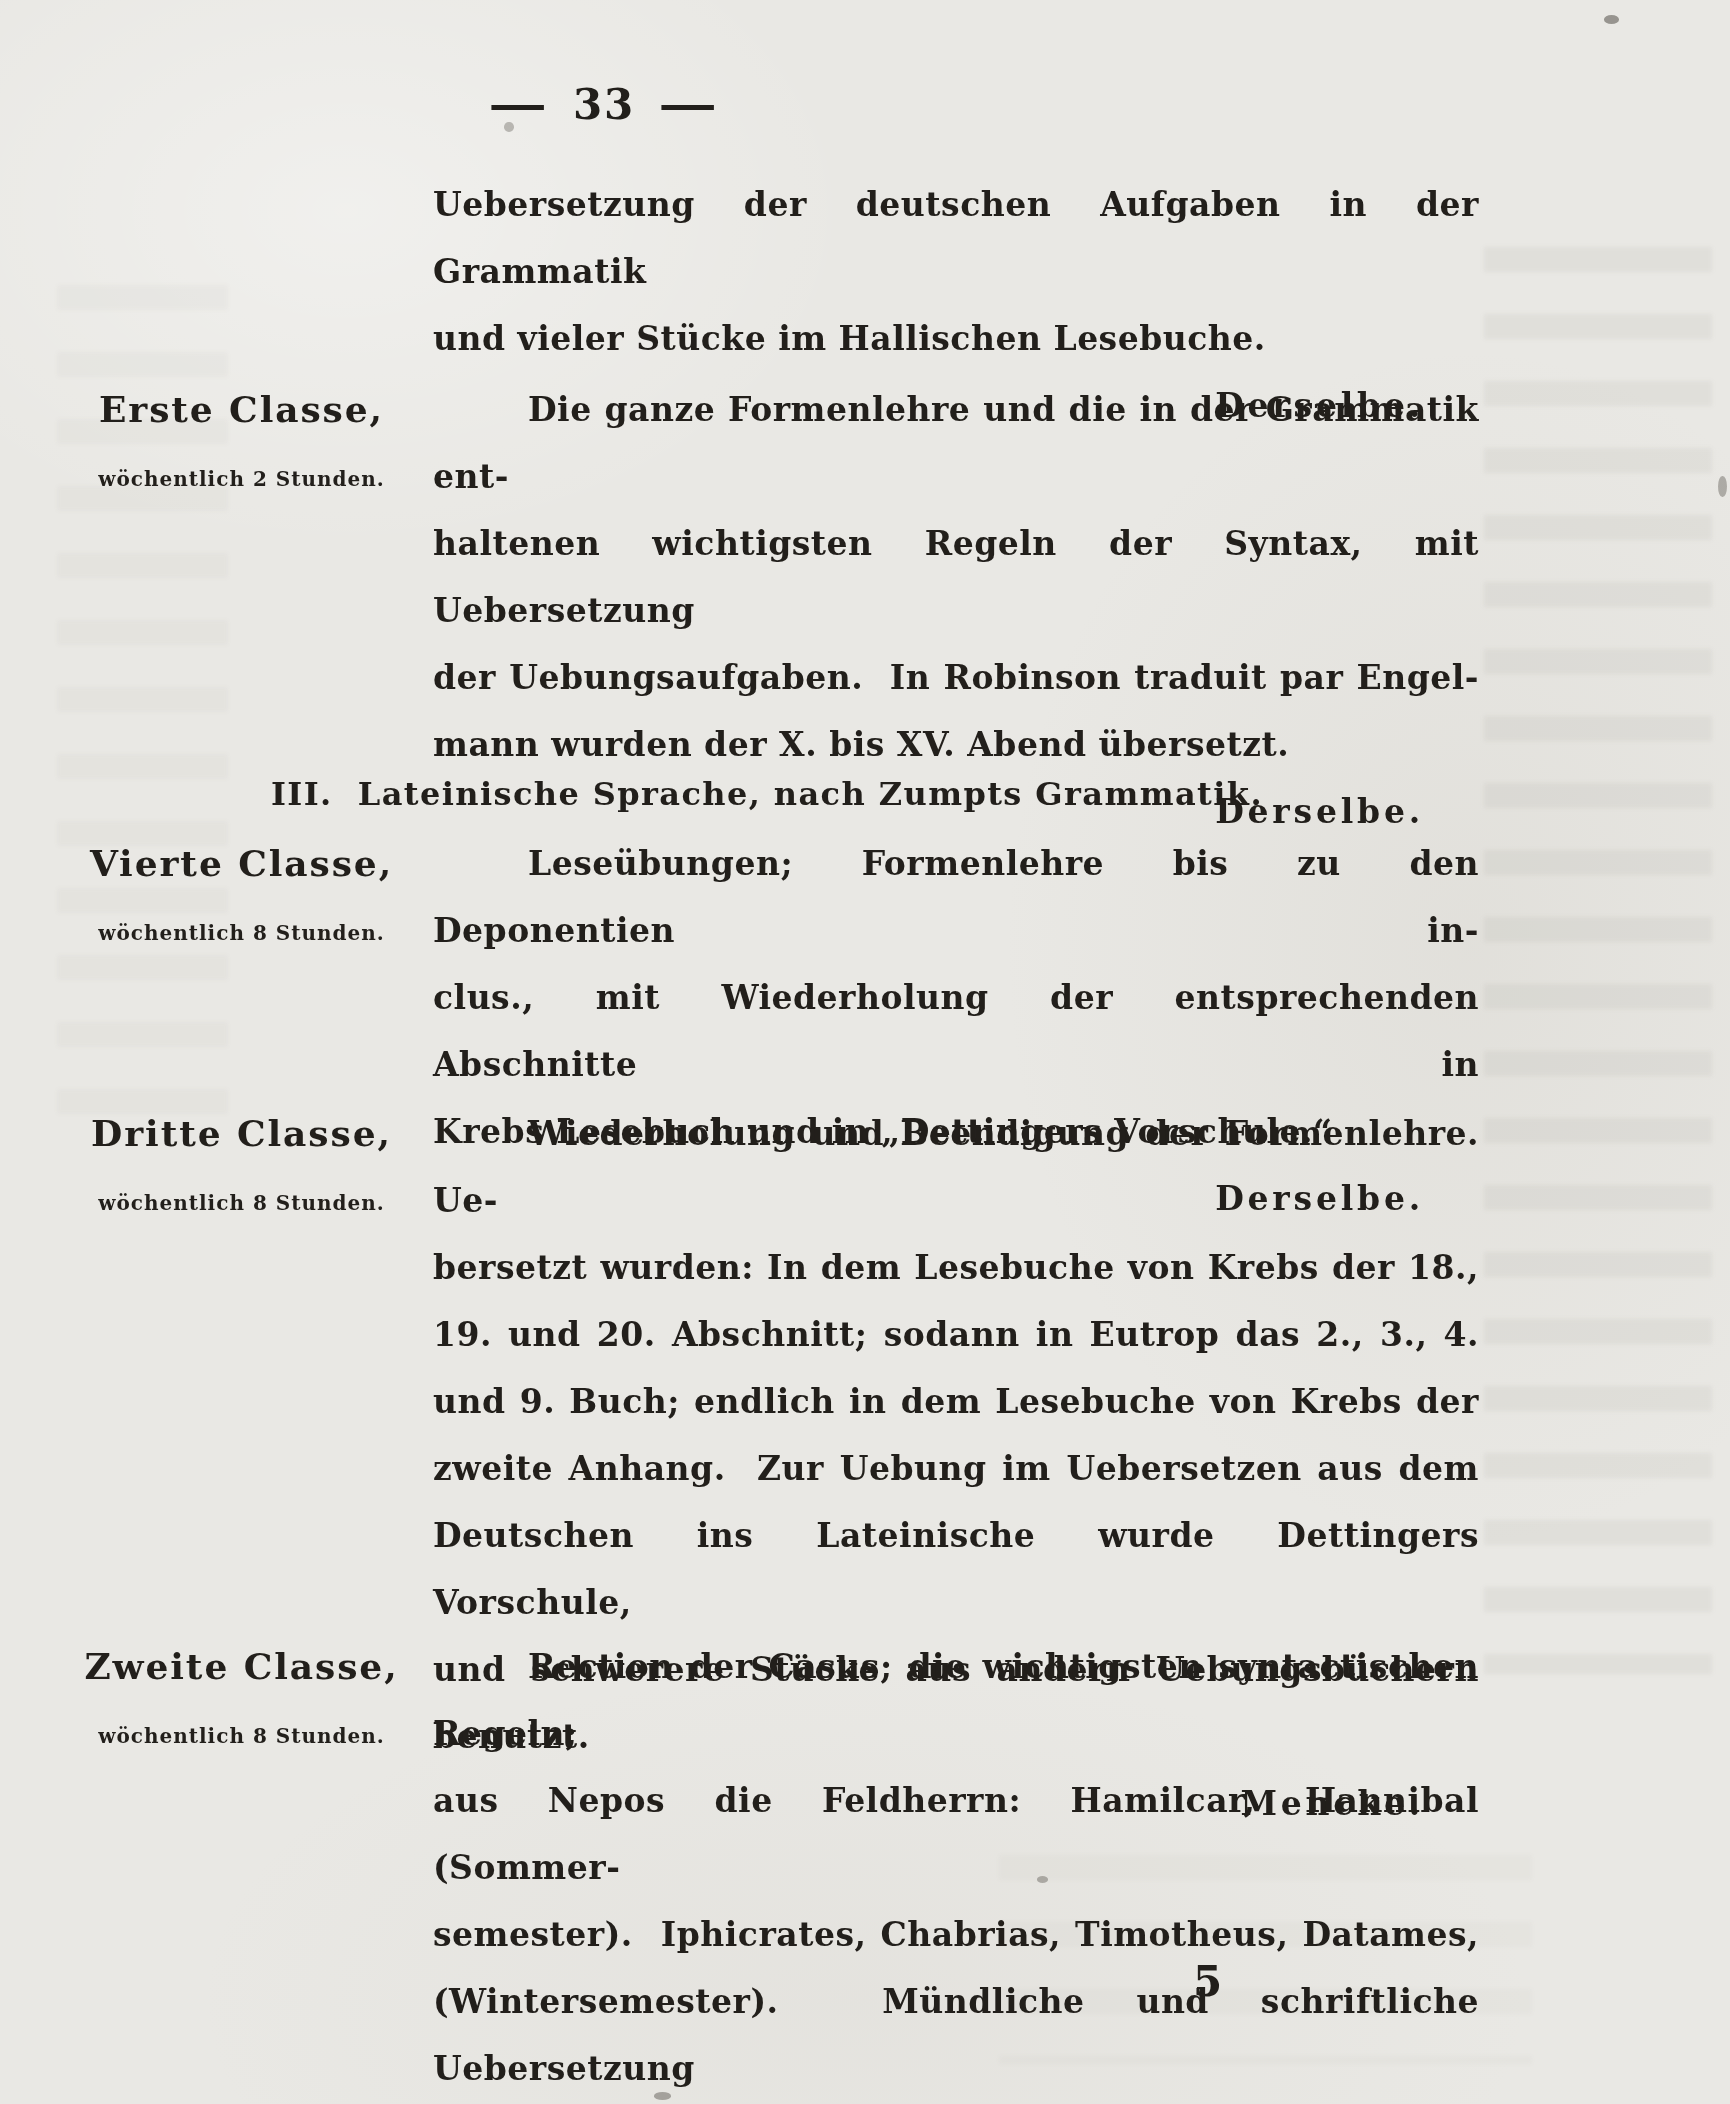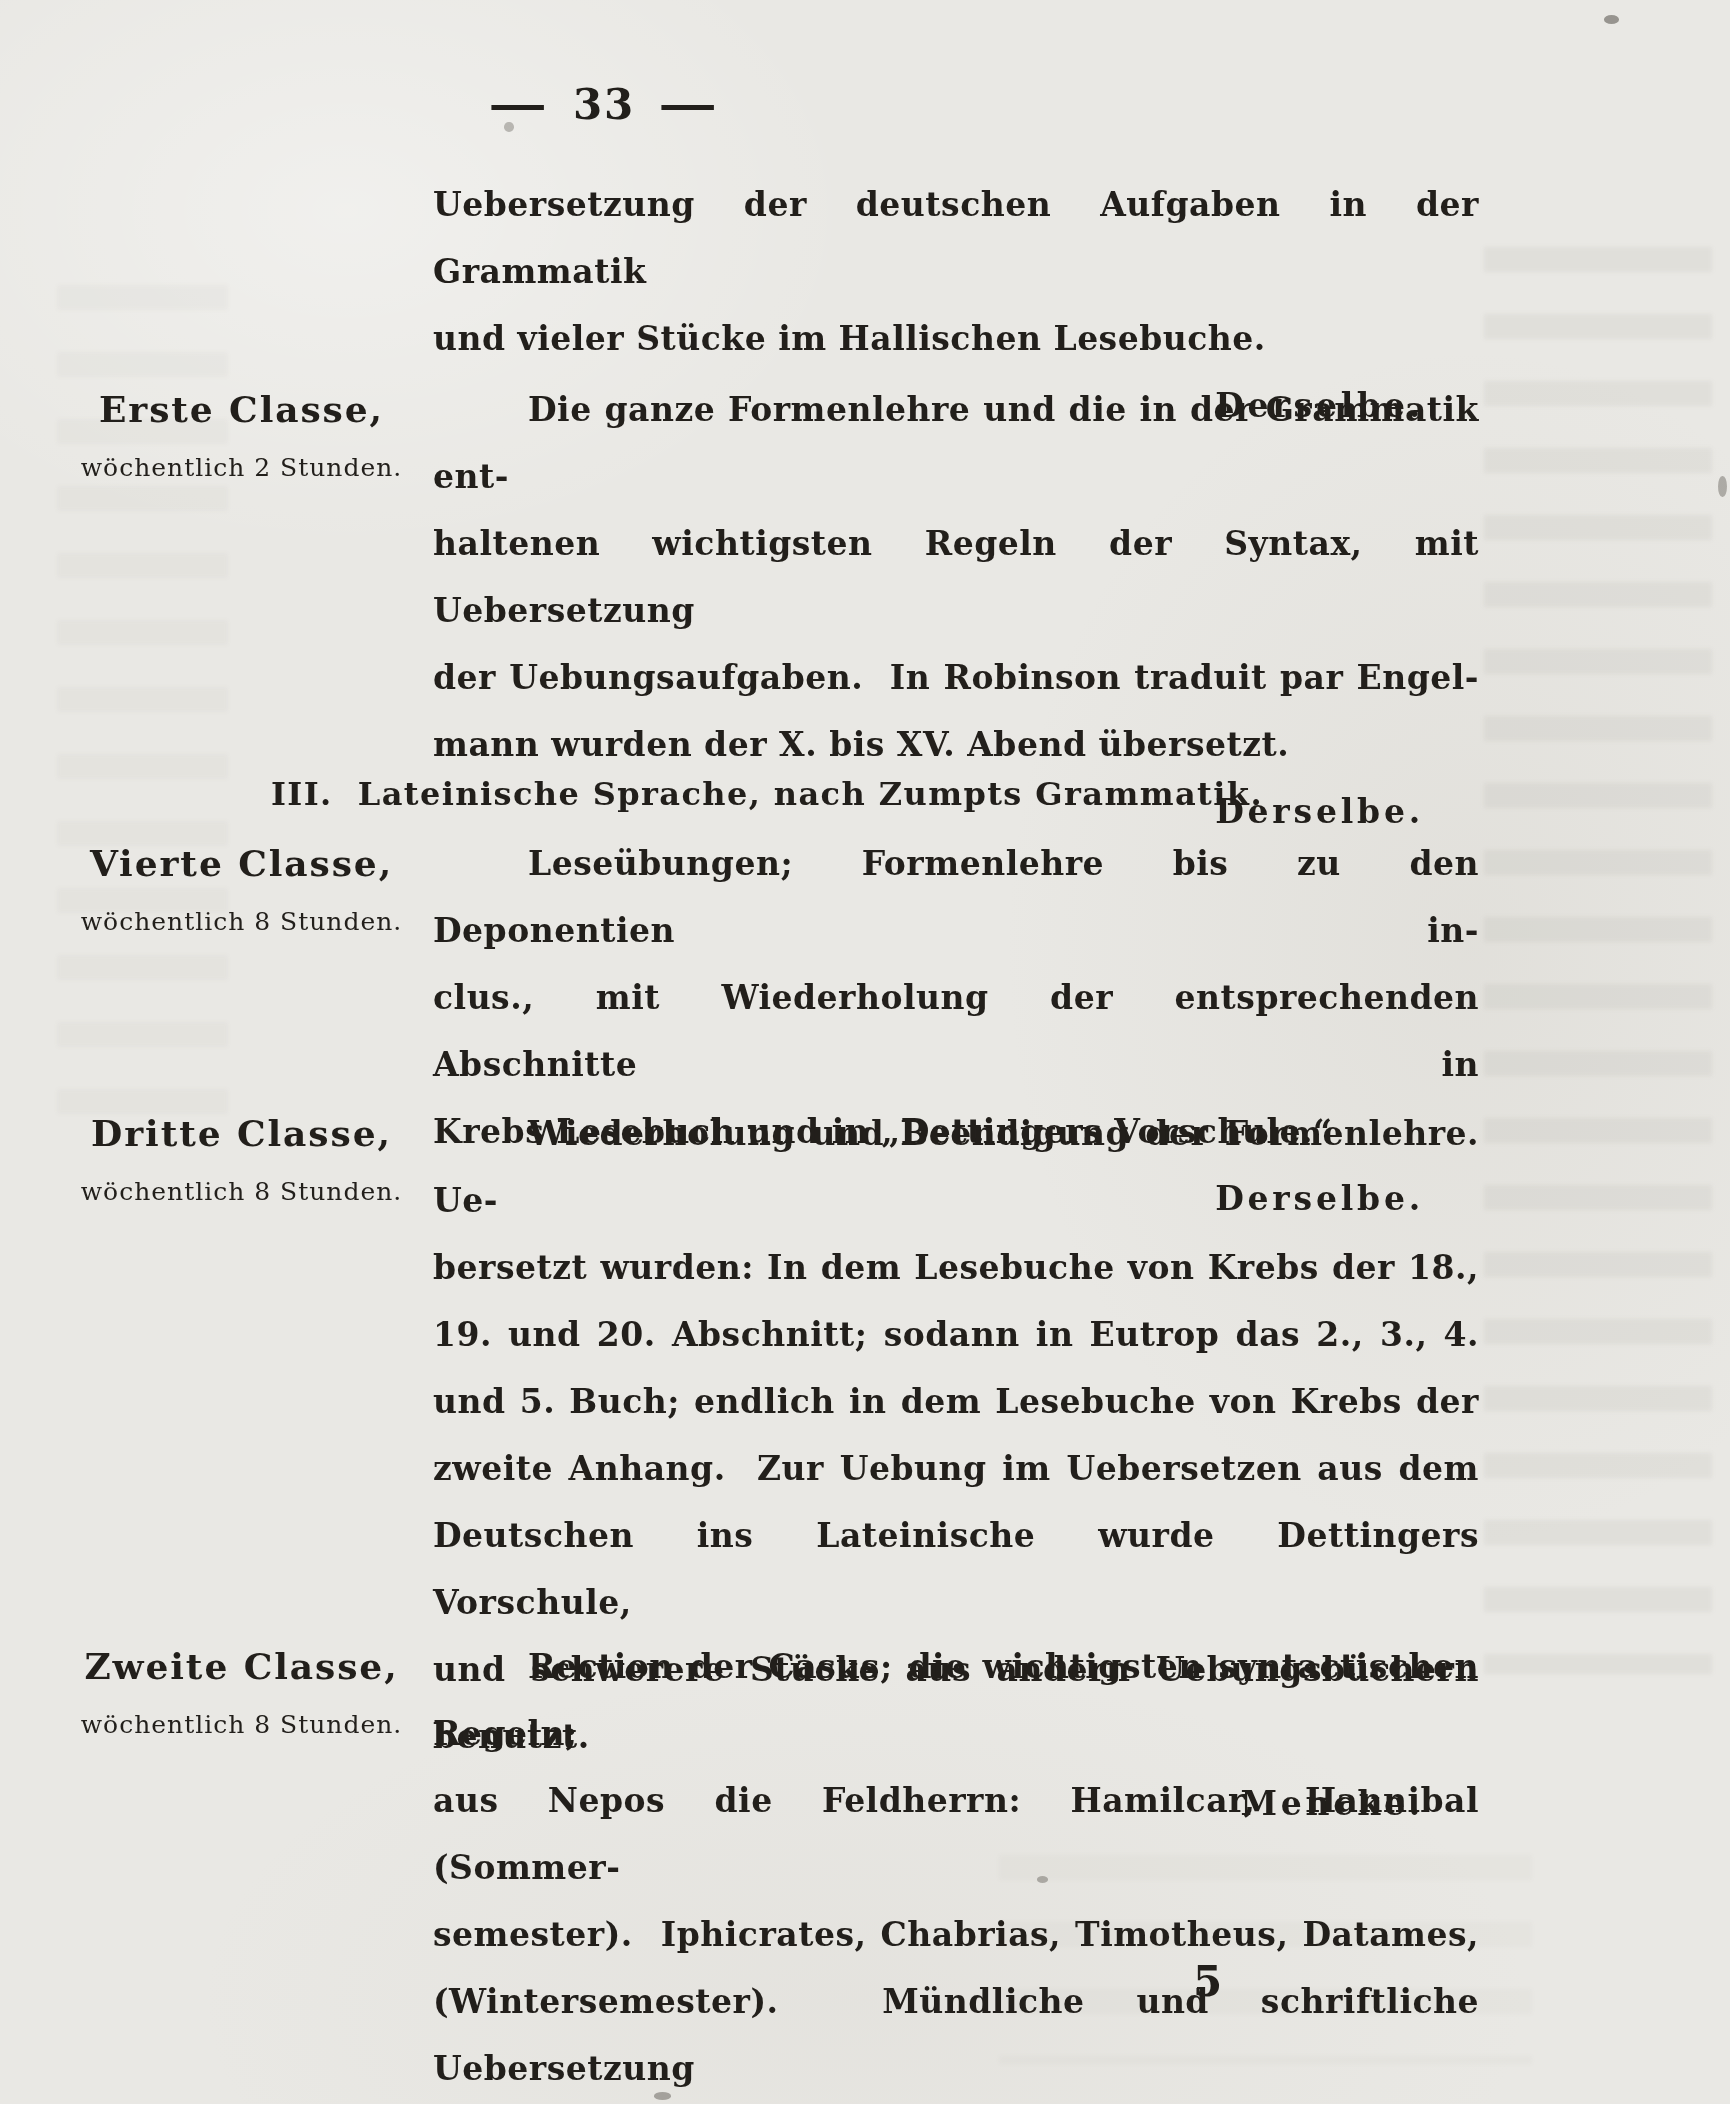--- a/index.html
+++ b/index.html
@@ -33,21 +33,21 @@
   .header{
     position:absolute;top:80px;left:433px;width:342px;
     display:flex;align-items:center;justify-content:center;gap:32px;
     font-size:42px;font-weight:bold;letter-spacing:1.9px;
   }
   .header .rule{font-weight:bold;transform:scaleX(1.4);}
 
   .sec{position:absolute;left:0;width:1396px;}
   .label{position:absolute;left:74px;width:335px;text-align:center;}
   .label .t{font-size:36px;font-weight:bold;line-height:67px;letter-spacing:1.9px;}
-  .label .s{font-size:25px;font-weight:normal;line-height:42px;margin-top:4px;letter-spacing:1px;}
+  .label .s{font-size:20px;font-weight:bold;line-height:42px;margin-top:15px;letter-spacing:1px;}
   .body{margin-left:433px;width:1046px;}
   .line{font-size:33px;font-weight:bold;line-height:67px;white-space:pre-wrap;letter-spacing:0.5px;}
   .just{text-align:justify;text-align-last:justify;}
   .indent{text-indent:95px;}
   .sig{font-size:33px;font-weight:bold;line-height:67px;text-align:right;padding-right:55px;letter-spacing:3.8px;}
 
   .heading{
     position:absolute;top:761px;left:271px;width:1208px;
     font-size:32px;font-weight:bold;line-height:67px;letter-spacing:1.4px;white-space:pre-wrap;
   }
@@ -115,21 +115,21 @@
 
   <div class="sec" style="top:1100px;">
     <div class="label">
       <div class="t">Dritte Classe,</div>
       <div class="s">wöchentlich 8 Stunden.</div>
     </div>
     <div class="body">
       <div class="line just indent">Wiederholung und Beendigung der Formenlehre.  Ue-</div>
       <div class="line just">bersetzt wurden: In dem Lesebuche von Krebs der 18.,</div>
       <div class="line just">19. und 20. Abschnitt; sodann in Eutrop das 2., 3., 4.</div>
-      <div class="line just">und 5. Buch; endlich in dem Lesebuche von Krebs der</div>
+      <div class="line just">und 9. Buch; endlich in dem Lesebuche von Krebs der</div>
       <div class="line just">zweite Anhang.  Zur Uebung im Uebersetzen aus dem</div>
       <div class="line just">Deutschen ins Lateinische wurde Dettingers Vorschule,</div>
       <div class="line just">und schwerere Stücke aus andern Uebungsbüchern benutzt.</div>
       <div class="sig">Mencke.</div>
     </div>
   </div>
 
   <div class="sec" style="top:1633px;">
     <div class="label">
       <div class="t">Zweite Classe,</div>

